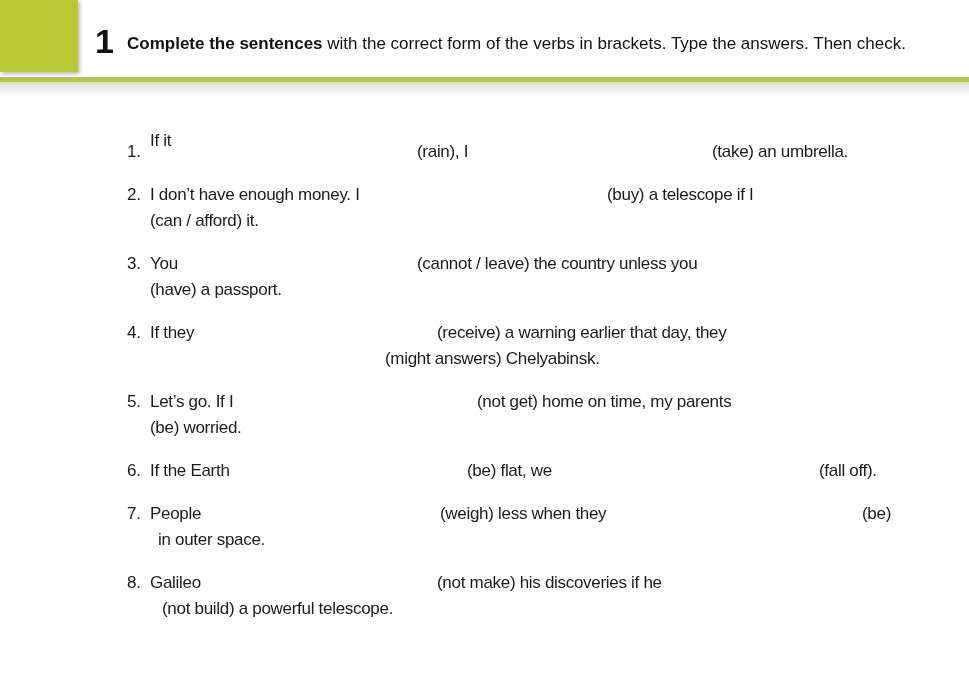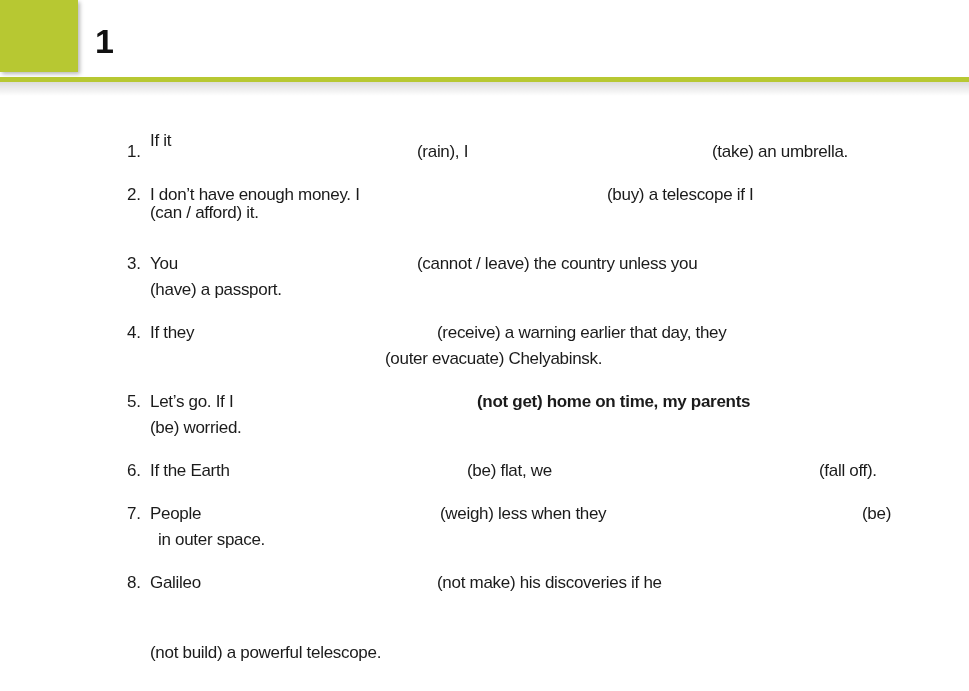--- a/index.html
+++ b/index.html
@@ -56,64 +56,65 @@
     font-size: 17px; color: #1b1b1b;
   }
 </style>
 </head>
 <body>
 
 <div class="page">
 
   <div class="accent-square"></div>
   <div class="exercise-number">1</div>
+  <div class="instruction"><span class="bold">Complete the sentences</span><span> with the correct form of the verbs in brackets. Type the answers. Then check.</span></div>
   <div class="divider-line"></div>
   <div class="divider-shadow"></div>
 
   <div>
     <span class="seg" style="left:127px; top:142px;">1.</span>
     <span class="seg" style="left:150px; top:131px;">If it</span>
     <input class="blank" style="left: 188px; top: 140px; width: 218px;">
     <span class="seg" style="left:417px; top:142px;">(rain), I</span>
     <input class="blank" style="left: 484px; top: 140px; width: 218px;">
     <span class="seg" style="left:712px; top:142px;">(take) an umbrella.</span>
   </div>
 
   <div>
     <span class="seg" style="left:127px; top:185px;">2.</span>
     <span class="seg" style="left:150px; top:185px;">I don’t have enough money. I</span>
     <input class="blank" style="left: 374px; top: 183px; width: 222px;">
     <span class="seg" style="left:607px; top:185px;">(buy) a telescope if I</span>
     <input class="blank" style="left: 768px; top: 183px; width: 115px;">
-    <span class="seg" style="left:150px; top:203px;text-align:center;">(can / afford) it.</span>
+    <span class="seg" style="left:150px; top:211px;text-align:center;">(can / afford) it.</span>
   </div>
 
   <div>
     <span class="seg" style="left:127px; top:254px;">3.</span>
     <span class="seg" style="left:150px; top:254px;text-align:right;">You</span>
     <input class="blank" style="left: 188px; top: 252px; width: 218px;">
     <span class="seg" style="left:417px; top:254px;">(cannot / leave) the country unless you</span>
     <input class="blank" style="left: 716px; top: 252px; width: 168px;">
     <span class="seg" style="left:150px; top:280px;">(have) a passport.</span>
   </div>
 
   <div>
     <span class="seg" style="left:127px; top:323px;">4.</span>
     <span class="seg" style="left:150px; top:323px;">If they</span>
     <input class="blank" style="left: 210px; top: 321px; width: 216px;">
     <span class="seg" style="left:437px; top:323px;">(receive) a warning earlier that day, they</span>
     <input class="blank" style="left: 150px; top: 347px; width: 228px;">
-    <span class="seg" style="left:385px; top:349px;">(outer evacuate) Chelyabinsk.</span>
+    <span class="seg" style="left:385px; top:349px;">(might answers) Chelyabinsk.</span>
   </div>
 
   <div>
     <span class="seg" style="left:127px; top:392px;">5.</span>
     <span class="seg" style="left:150px; top:392px;">Let’s go. If I</span>
     <input class="blank" style="left: 250px; top: 390px; width: 216px;">
-    <span class="seg" style="left:477px; top:392px;font-weight:bold;">(not get) home on time, my parents</span>
+    <span class="seg" style="left:477px; top:392px;">(not get) home on time, my parents</span>
     <input class="blank" style="left: 752px; top: 390px; width: 132px;">
     <span class="seg" style="left:150px; top:418px;">(be) worried.</span>
   </div>
 
   <div>
     <span class="seg" style="left:127px; top:461px;">6.</span>
     <span class="seg" style="left:150px; top:461px;">If the Earth</span>
     <input class="blank" style="left: 236px; top: 459px; width: 220px;">
     <span class="seg" style="left:467px; top:461px;">(be) flat, we</span>
     <input class="blank" style="left: 572px; top: 459px; width: 224px;">
@@ -129,16 +130,16 @@
     <span class="seg" style="left:862px; top:504px;">(be)</span>
     <span class="seg" style="left:158px; top:530px;">in outer space.</span>
   </div>
 
   <div>
     <span class="seg" style="left:127px; top:573px;">8.</span>
     <span class="seg" style="left:150px; top:573px;">Galileo</span>
     <input class="blank" style="left: 204px; top: 571px; width: 222px;">
     <span class="seg" style="left:437px; top:573px;">(not make) his discoveries if he</span>
     <input class="blank" style="left: 688px; top: 571px; width: 195px;">
-    <span class="seg" style="left:150px; top:599px;margin-top:44px;">(not build) a powerful telescope.</span>
+    <span class="seg" style="left:162px; top:599px;">(not build) a powerful telescope.</span>
   </div>
 
 </div>
 
 </body></html>

